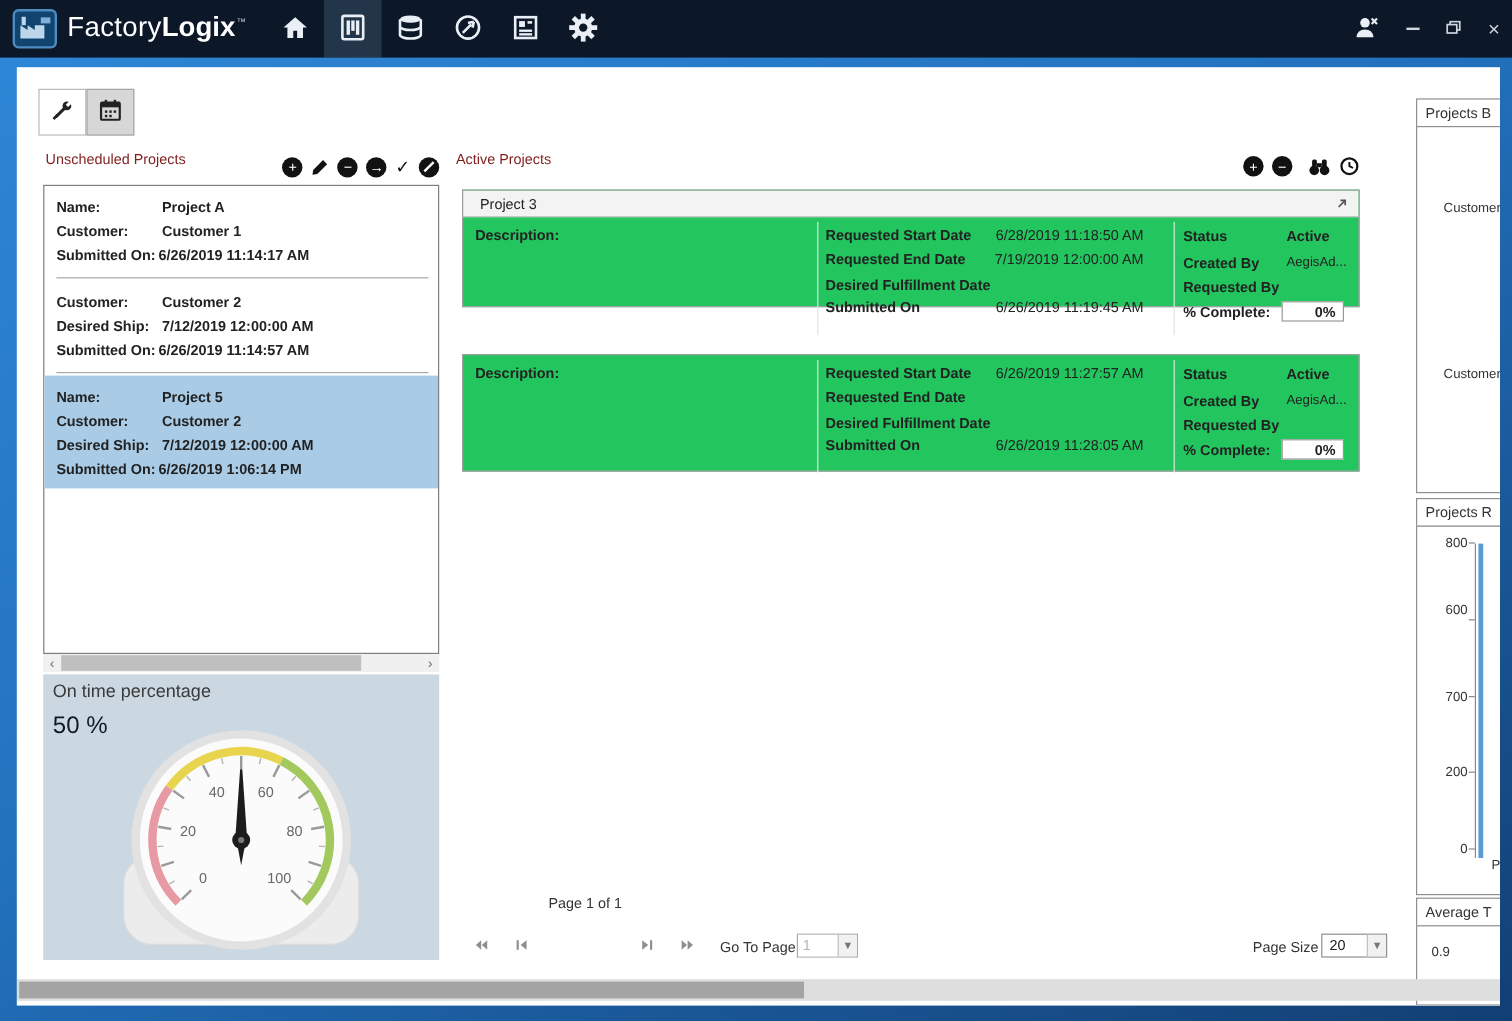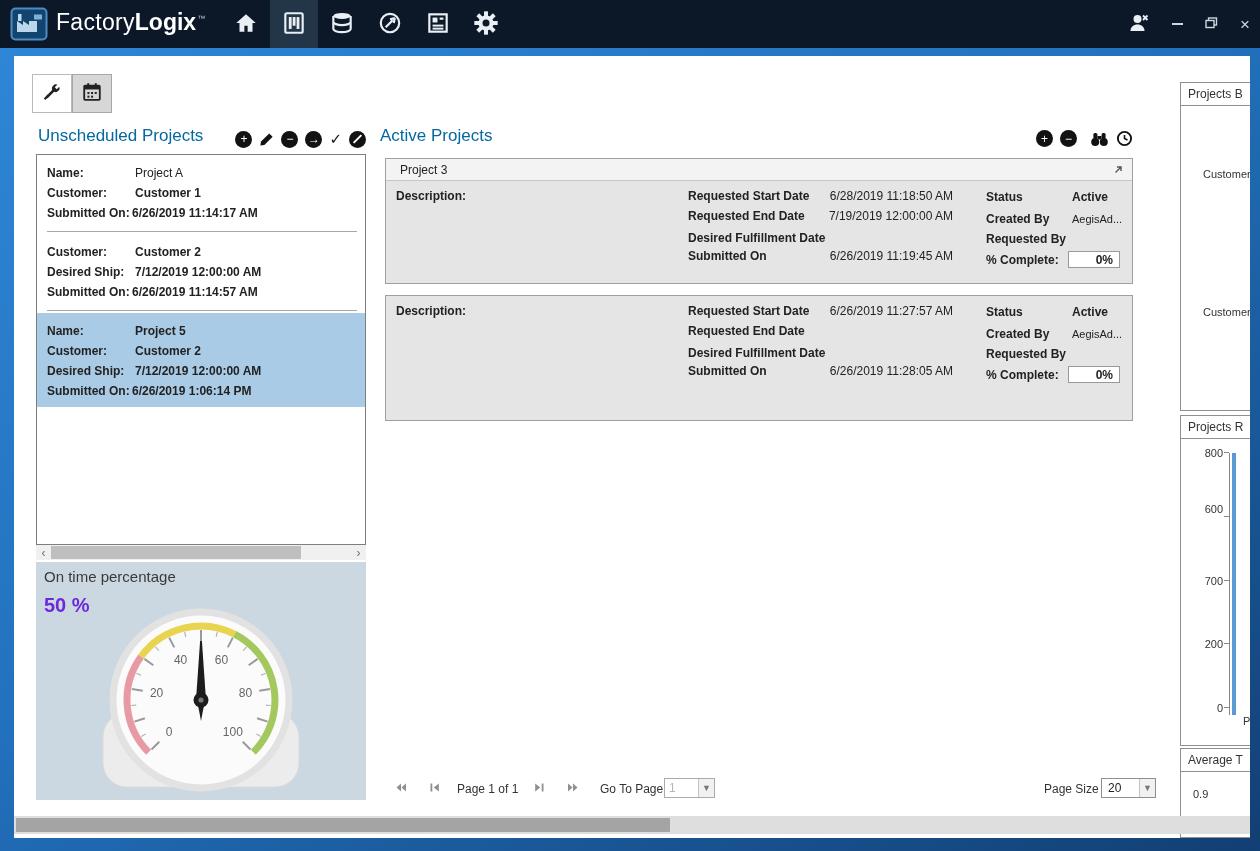--- a/index.html
+++ b/index.html
@@ -21,44 +21,44 @@
   .x-glyph{font-size:17px;color:#cfd6dd;line-height:1}
   
   .frame{position:absolute;left:0;top:48px;width:1260px;height:803px;
          background:linear-gradient(150deg,#2e86d6 0%,#2271bd 45%,#123f73 100%)}
   .content{position:absolute;left:14px;top:8px;width:1236px;height:782px;background:#fff;overflow:hidden}
   
   .tab{position:absolute;top:18px;width:40px;height:39px;display:flex;align-items:center;justify-content:center;
        border:1px solid #b9b9b9;background:#fff;cursor:pointer}
   .tab.sel{background:#d7d7d7;border-color:#a7a7a7}
   
-  .panel-title{position:absolute;font-size:17px;color:#0369a1;white-space:nowrap}
+  .panel-title{position:absolute;font-size:12px;color:#7f1d1d;white-space:nowrap}
   .tbar{position:absolute;display:flex;justify-content:flex-end;align-items:center;gap:7px}
   .cicon{width:17px;height:17px;border-radius:50%;background:#121212;color:#fff;display:flex;align-items:center;
          justify-content:center;font-size:12px;line-height:1;cursor:pointer;flex:0 0 auto}
   .gicon{display:flex;align-items:center;justify-content:center;cursor:pointer}
   .slash{width:11px;height:2px;background:#fff;transform:rotate(-45deg)}
   .plist{position:absolute;left:22px;top:98px;width:330px;height:391px;border:1px solid #7e7e7e;background:#fff;overflow:hidden}
   .pitem{padding:8px 10px 6px 10px;cursor:pointer}
   .pitem.sel{background:#a9cbe6}
   .prow{line-height:20px;white-space:nowrap}
   .lbl{display:inline-block;width:88px;font-weight:bold}
   .pdiv{border-top:1px solid #a8a8a8;margin:2px 8px 2px 10px}
   
   .hsb{position:absolute;left:22px;top:489px;width:330px;height:15px;background:#f0f0f0;display:flex}
   .hsb-btn{width:15px;height:15px;display:flex;align-items:center;justify-content:center;color:#6f6f6f;
            font-size:12px;line-height:1;cursor:pointer;background:#f0f0f0}
   .hsb-track{position:relative;flex:1;background:#f0f0f0}
   .hsb-thumb{position:absolute;left:0;top:1px;width:250px;height:13px;background:#bfbfbf;cursor:pointer}
   
   .gpanel{position:absolute;left:22px;top:506px;width:330px;height:238px;background:#cbd8e2;overflow:hidden}
   .gtitle{position:absolute;left:8px;top:6px;font-size:15px;color:#3a3a3a}
-  .gvalue{position:absolute;left:8px;top:32px;font-size:20px;font-weight:bold;color:#6d28d9}
-  
-  .card{position:absolute;left:371px;width:748px;height:126px;border:1px solid #a0a0a0;background:#e5e5e5}
+  .gvalue{position:absolute;left:8px;top:32px;font-size:20px;font-weight:normal;color:#0f172a}
+  
+  .card{position:absolute;left:371px;width:748px;height:98px;border:1px solid #a0a0a0;background:#22c55e}
   .chead{height:22px;background:#f3f3f3;border-bottom:1px solid #c6c6c6;display:flex;align-items:center;padding:0 8px 0 14px}
   .cname{font-size:12px;color:#222}
   .expand{margin-left:auto;cursor:pointer;display:flex}
   .cbody{position:relative;height:102px;font-size:12px}
   .vsep{position:absolute;top:4px;bottom:4px;width:1px;background:#e4e4e4}
   .desc{position:absolute;left:10px;top:8px;font-weight:bold}
   .flbl{position:absolute;left:302px;font-weight:bold;white-space:nowrap}
   .fval{position:absolute;left:427px;width:140px;text-align:right;white-space:nowrap}
   .rlbl{position:absolute;left:600px;font-weight:bold;white-space:nowrap}
   .rval{position:absolute;left:686px;white-space:nowrap}
@@ -222,21 +222,21 @@
         <div class="gicon">
             <span style="font-size:15px;font-weight:bold;color:#121212">✓</span>
           </div>
         <div class="cicon">
             <span class="slash"></span>
           </div>
       </div>
 
       <div class="plist">
         <div class="pitem">
-          <div class="prow"><span class="lbl">Name:</span><span class="val" style="font-weight:normal">Project A</span></div>
+          <div class="prow"><span class="lbl">Name:</span><span class="val" style="font-weight:bold">Project A</span></div>
           <div class="prow"><span class="lbl">Customer:</span><span class="val" style="font-weight:bold">Customer 1</span></div>
           <div class="prow"><span class="lbl" style="width:85px">Submitted On:</span><span class="val" style="font-weight:bold">6/26/2019 11:14:17 AM</span></div>
         </div>
         <div class="pdiv"></div>
         <div class="pitem">
           <div class="prow"><span class="lbl">Customer:</span><span class="val" style="font-weight:bold">Customer 2</span></div>
           <div class="prow"><span class="lbl">Desired Ship:</span><span class="val" style="font-weight:bold">7/12/2019 12:00:00 AM</span></div>
           <div class="prow"><span class="lbl" style="width:85px">Submitted On:</span><span class="val" style="font-weight:bold">6/26/2019 11:14:57 AM</span></div>
         </div>
         <div class="pdiv"></div>
@@ -389,21 +389,21 @@
           <svg width="13" height="13" viewBox="0 0 13 13" fill="#8f8f8f">
             <path d="M7 2.5 L2.5 6.5 L7 10.5 Z M12 2.5 L7.5 6.5 L12 10.5 Z"></path>
           </svg>
         </div>
       <div class="pgbtn" style="left:413px;top:724px">
           <svg width="13" height="13" viewBox="0 0 13 13" fill="#8f8f8f">
             <rect x="2.5" y="2.5" width="1.8" height="8"></rect>
             <path d="M10.8 2.5 L5.8 6.5 L10.8 10.5 Z"></path>
           </svg>
         </div>
-      <div class="pgtext" style="left:443px;top:726px">Page 1 of 1</div>
+      <div class="pgtext" style="left:443px;top:690px">Page 1 of 1</div>
       <div class="pgbtn" style="left:518px;top:724px">
           <svg width="13" height="13" viewBox="0 0 13 13" fill="#8f8f8f">
             <path d="M2.2 2.5 L7.2 6.5 L2.2 10.5 Z"></path>
             <rect x="8.7" y="2.5" width="1.8" height="8"></rect>
           </svg>
         </div>
       <div class="pgbtn" style="left:552px;top:724px">
           <svg width="13" height="13" viewBox="0 0 13 13" fill="#8f8f8f">
             <path d="M1 2.5 L5.5 6.5 L1 10.5 Z M6 2.5 L10.5 6.5 L6 10.5 Z"></path>
           </svg>

